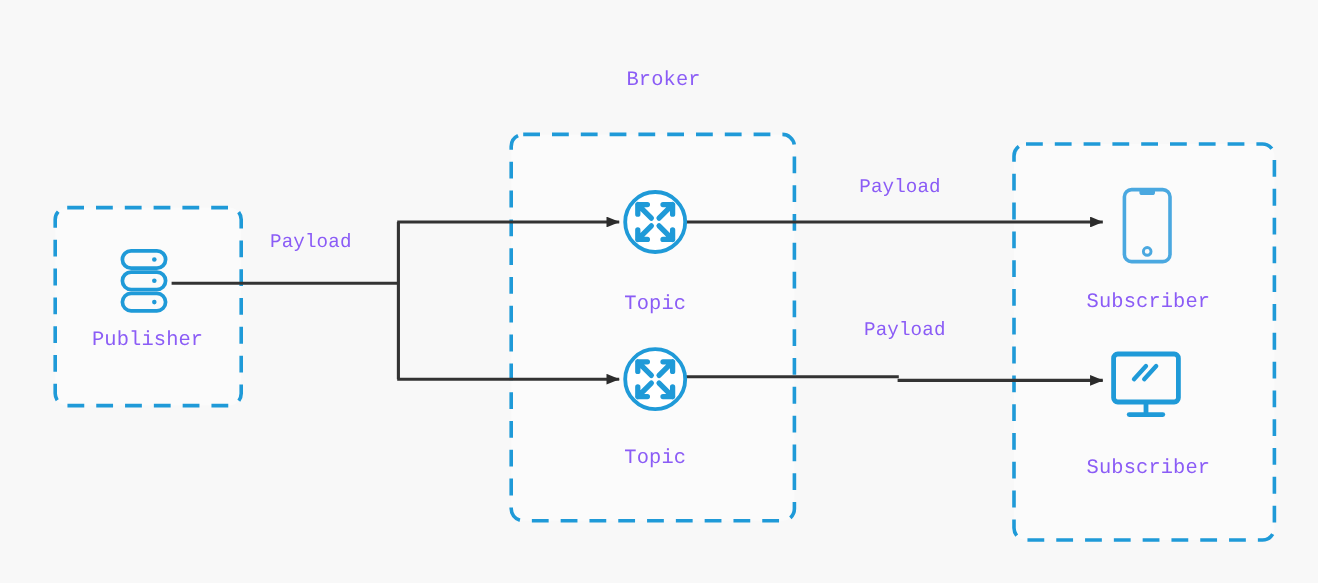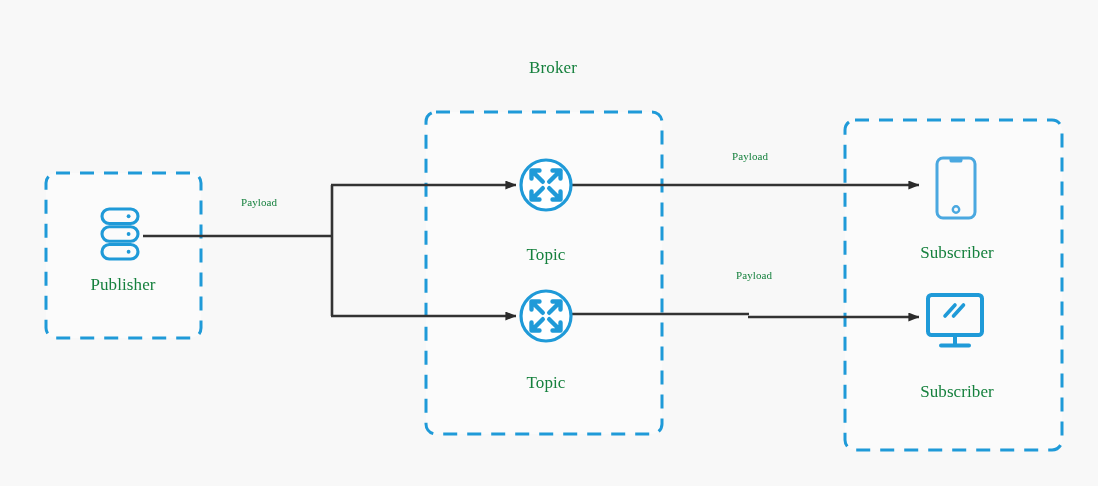--- a/index.html
+++ b/index.html
@@ -17,32 +17,32 @@
   }
   #canvas {
     position: absolute;
     left: 0;
     top: 0;
     width: 1098px;
     height: 486px;
   }
   .lbl {
     position: absolute;
-    color: #15803d;
+    color: #8b5cf6;
     font-size: 17px;
-    font-family: Liberation Serif, serif;
+    font-family: Liberation Mono, monospace;
     white-space: nowrap;
     line-height: 1;
     letter-spacing: 0.1px;
     text-align: center;
     transform: translate(-50%, -50%);
     user-select: none;
   }
   .lbl-broker { font-size: 17px; }
-  .lbl-payload { font-size: 11px; }
+  .lbl-payload { font-size: 16px; }
 </style>
 </head>
 <body>
 
 <svg id="canvas" viewBox="0 0 1098 486" xmlns="http://www.w3.org/2000/svg">
 
   <defs>
     <marker id="arrowhead" markerWidth="11" markerHeight="9" refX="10.6" refY="4.5" orient="auto" markerUnits="userSpaceOnUse">
       <path d="M0,0 L11,4.5 L0,9 Z" fill="#2b2b2b"></path>
     </marker>

